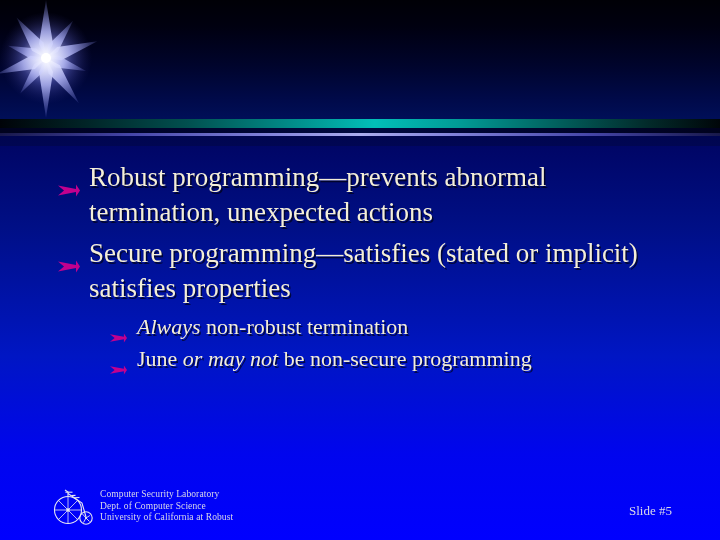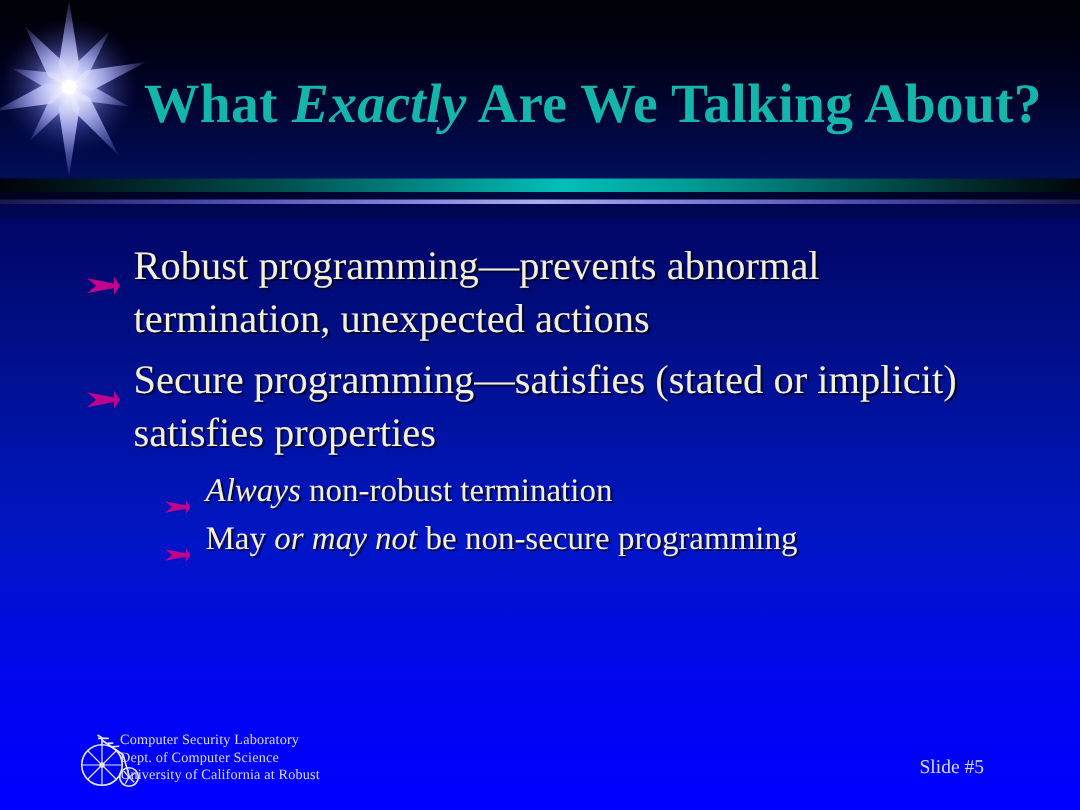--- a/index.html
+++ b/index.html
@@ -149,30 +149,30 @@
   
   #footer-logo {
     position: absolute;
     left: 52px;
     top: 483px;
     width: 42px;
     height: 46px;
   }
   #footer-text {
     position: absolute;
-    left: 80px;
+    left: 100px;
     top: 489px;
     color: #d8d8e8;
     font-size: 9.5px;
     line-height: 11.5px;
     letter-spacing: 0.1px;
   }
   #slide-number {
     position: absolute;
-    right: 64px;
+    right: 48px;
     top: 503px;
     color: #d8d8e8;
     font-size: 13px;
   }
 </style>
 </head>
 <body>
 
 <div id="slide">
 
@@ -229,35 +229,34 @@
             </g>
           <g transform="rotate(324)">
               <polygon points="0,0 -7,-14 0,-50 7,-14"></polygon>
             </g>
         </g>
         <circle cx="0" cy="0" r="5" fill="#ffffff"></circle>
       </g>
     </svg>
   </div>
 
-  <h1 id="slide-title"><span>What </span><span class="it">Exactly</span><span> Are We Talking About?</span></h1>
 
   <div id="body">
       <div class="bullet"><span class="arrow"><svg width="22" height="13" viewBox="0 0 22 13" preserveAspectRatio="none">
             <polygon points="0,1.5 18,5 18,0.5 22,6.5 18,12.5 18,8 0,11.5 6,6.5" fill="#c2008e"></polygon>
           </svg></span><span><span>Robust programming—prevents abnormal termination, unexpected actions</span></span></div>
       <div class="bullet"><span class="arrow"><svg width="22" height="13" viewBox="0 0 22 13" preserveAspectRatio="none">
             <polygon points="0,1.5 18,5 18,0.5 22,6.5 18,12.5 18,8 0,11.5 6,6.5" fill="#c2008e"></polygon>
           </svg></span><span><span>Secure programming—satisfies (stated or implicit) satisfies properties</span></span></div>
       <div class="bullet sub"><span class="arrow"><svg width="17" height="10" viewBox="0 0 22 13" preserveAspectRatio="none">
             <polygon points="0,1.5 18,5 18,0.5 22,6.5 18,12.5 18,8 0,11.5 6,6.5" fill="#c2008e"></polygon>
           </svg></span><span><span class="it">Always</span><span> non-robust termination</span></span></div>
       <div class="bullet sub"><span class="arrow"><svg width="17" height="10" viewBox="0 0 22 13" preserveAspectRatio="none">
             <polygon points="0,1.5 18,5 18,0.5 22,6.5 18,12.5 18,8 0,11.5 6,6.5" fill="#c2008e"></polygon>
-          </svg></span><span><span>May </span><span class="it">or may not</span><span> be non-secure programming</span></span></div>
+          </svg></span><span><span>June </span><span class="it">or may not</span><span> be non-secure programming</span></span></div>
     </div>
 
   <div id="footer-logo">
     <svg width="42" height="46" viewBox="0 0 42 46">
       <g fill="none" stroke="#e6e6f2" stroke-width="1.1">
         <circle cx="16" cy="27" r="13.5"></circle>
         <circle cx="34" cy="35" r="6.2"></circle>
         <circle cx="16" cy="27" r="1.8" fill="#e6e6f2" stroke="none"></circle>
         <circle cx="34" cy="35" r="1" fill="#e6e6f2" stroke="none"></circle>
         <g stroke-width="0.8">

